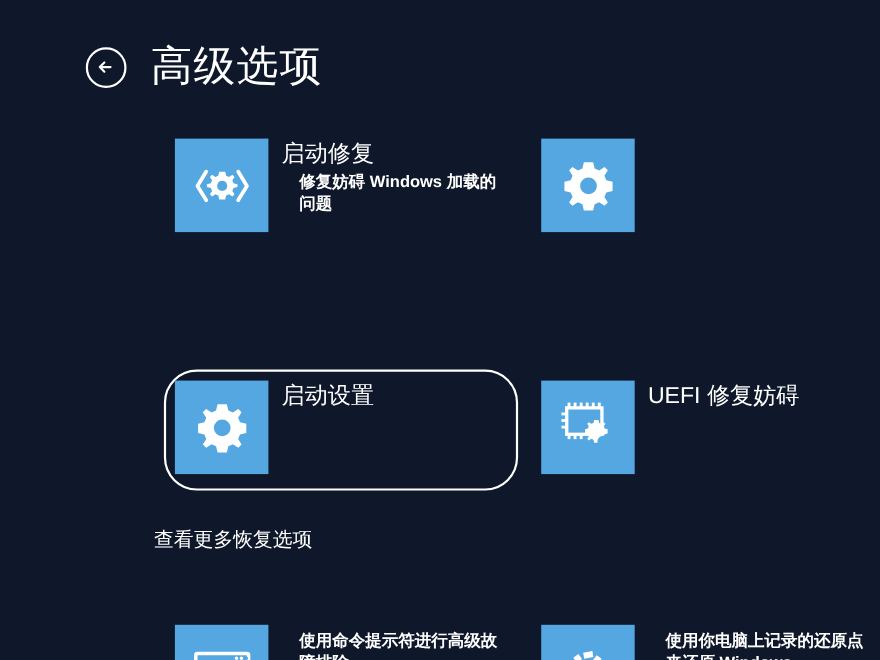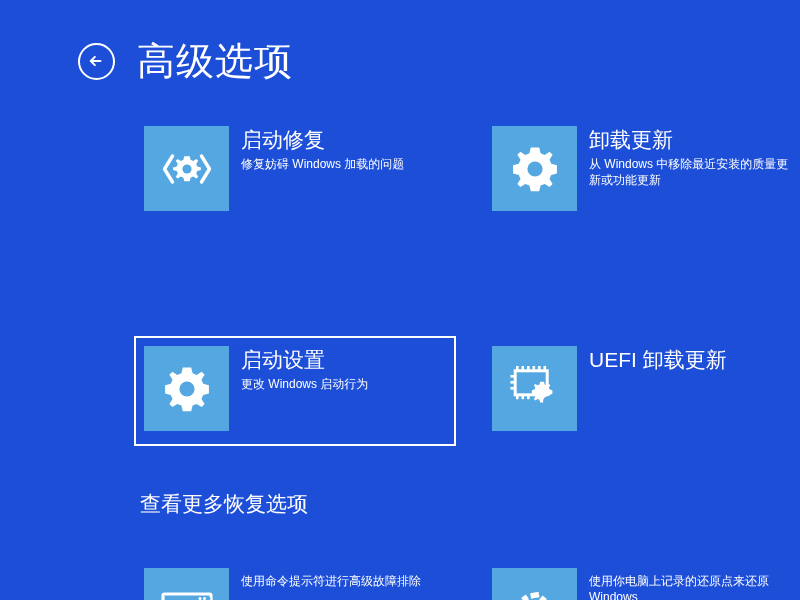--- a/index.html
+++ b/index.html
@@ -4,21 +4,21 @@
 <style>
   * { margin:0; padding:0; box-sizing:border-box; }
   html, body {
     width:800px; height:600px; overflow:hidden;
     background:#1f67b0;
     font-family:"Liberation Sans","DejaVu Sans",sans-serif;
     -webkit-font-smoothing:antialiased;
   }
   #screen {
     position:relative; width:800px; height:600px;
-    background:#1d4ed8; color:#ffffff;
+    background:#0f172a; color:#ffffff;
   }
 
   
   #header {
     position:absolute; left:78px; top:42px;
     display:flex; align-items:center; gap:22px;
   }
   #back-btn {
     width:37px; height:37px; flex:0 0 37px;
     border:2px solid #ffffff; border-radius:50%;
@@ -30,60 +30,60 @@
     font-size:38px; font-weight:300; line-height:1;
     letter-spacing:1px; white-space:nowrap;
   }
 
   
   #grid {
     position:absolute; left:134px; top:116px;
     width:540px;
   }
   .col { position:absolute; top:0; width:325px; }
-  .col-left  { left:0px; }
+  .col-left  { left:15px; }
   .col-right { left:348px; }
 
   .tile {
     position:relative;
     display:flex; align-items:flex-start;
     padding:8px;
     border:2px solid transparent;
     cursor:pointer;
     width:322px;
     height:110px;
   }
-  .tile.focused { border-color:#ffffff; }
+  .tile.focused { border-color:#ffffff;border-radius:30px; }
 
   .tile-icon {
     flex:0 0 85px; width:85px; height:85px;
     background:#54a7e0;
     display:flex; align-items:center; justify-content:center;
   }
   .tile-icon svg { display:block; }
 
   .tile-text { padding-left:12px; padding-top:2px; }
   .tile-title {
     font-size:21px; font-weight:300; line-height:1.18;
     white-space:nowrap;
   }
   .tile-desc {
-    font-size:12px; font-weight:400; line-height:1.35;
-    margin-top:3px; max-width:225px;
+    font-size:15px; font-weight:700; line-height:1.35;
+    margin-top:3px; max-width:225px;margin-left:16px;
   }
 
   
   .row-0 { top:0px; }
   .row-1 { top:110px; }
   .row-2 { top:222px; }
 
   
   #more-link {
-    position:absolute; left:140px; top:490px;
-    font-size:21px; font-weight:300;
+    position:absolute; left:140px; top:478px;
+    font-size:18px; font-weight:300;
     cursor:pointer; white-space:nowrap;
   }
 </style>
 </head>
 <body>
 
 <div id="screen">
 
   <div id="header">
     <div id="back-btn">
@@ -119,21 +119,20 @@
         <div class="tile-icon">
           <svg width="48" height="48" viewBox="0 0 48 48" aria-hidden="true">
             <g fill="#ffffff">
               <path d="M24 2.5 l4.2 0 1.4 5.7 4.1 1.7 4.9-3.1 3 3 -3.1 4.9 1.7 4.1 5.7 1.4 0 4.2 0 4.2 -5.7 1.4 -1.7 4.1 3.1 4.9 -3 3 -4.9-3.1 -4.1 1.7 -1.4 5.7 -4.2 0 -4.2 0 -1.4-5.7 -4.1-1.7 -4.9 3.1 -3-3 3.1-4.9 -1.7-4.1 -5.7-1.4 0-4.2 0-4.2 5.7-1.4 1.7-4.1 -3.1-4.9 3-3 4.9 3.1 4.1-1.7 1.4-5.7 z"></path>
               <circle cx="24" cy="24" r="7.6" fill="#54a7e0"></circle>
             </g>
           </svg>
         </div>
         <div class="tile-text">
           <div class="tile-title">启动设置</div>
-          <div class="tile-desc">更改 Windows 启动行为</div>
         </div>
       </div>
 
       <div class="tile row-2">
         <div class="tile-icon">
           <svg width="56" height="46" viewBox="0 0 56 46" aria-hidden="true">
             <rect x="4" y="6" width="48" height="34" rx="1.5" fill="none" stroke="#fff" stroke-width="3.2"></rect>
             <line x1="4" y1="14.5" x2="52" y2="14.5" stroke="#fff" stroke-width="2.4"></line>
             <circle cx="41" cy="10.4" r="1.5" fill="#fff"></circle>
             <circle cx="45.5" cy="10.4" r="1.5" fill="#fff"></circle>
@@ -151,24 +150,20 @@
     <div class="col col-right">
 
       <div class="tile row-0">
         <div class="tile-icon">
           <svg width="48" height="48" viewBox="0 0 48 48" aria-hidden="true">
             <g fill="#ffffff">
               <path d="M24 2.5 l4.2 0 1.4 5.7 4.1 1.7 4.9-3.1 3 3 -3.1 4.9 1.7 4.1 5.7 1.4 0 4.2 0 4.2 -5.7 1.4 -1.7 4.1 3.1 4.9 -3 3 -4.9-3.1 -4.1 1.7 -1.4 5.7 -4.2 0 -4.2 0 -1.4-5.7 -4.1-1.7 -4.9 3.1 -3-3 3.1-4.9 -1.7-4.1 -5.7-1.4 0-4.2 0-4.2 5.7-1.4 1.7-4.1 -3.1-4.9 3-3 4.9 3.1 4.1-1.7 1.4-5.7 z"></path>
               <circle cx="24" cy="24" r="7.6" fill="#54a7e0"></circle>
             </g>
           </svg>
-        </div>
-        <div class="tile-text">
-          <div class="tile-title">卸载更新</div>
-          <div class="tile-desc">从 Windows 中移除最近安装的质量更新或功能更新</div>
         </div>
       </div>
 
       <div class="tile row-1">
         <div class="tile-icon">
           <svg width="54" height="54" viewBox="0 0 54 54" aria-hidden="true">
             <g fill="#ffffff">
               <rect x="8" y="4" width="2.6" height="4.6"></rect>
               <rect x="13.5" y="4" width="2.6" height="4.6"></rect>
               <rect x="19" y="4" width="2.6" height="4.6"></rect>
@@ -183,21 +178,21 @@
               <rect x="19" y="32.6" width="2.6" height="4.6"></rect>
             </g>
             <rect x="7.2" y="8.8" width="32" height="24" fill="none" stroke="#ffffff" stroke-width="3"></rect>
             <g fill="#ffffff">
               <path d="M34 22 l3.2 0 1 4.3 3.1 1.3 3.7-2.3 2.3 2.3 -2.3 3.7 1.3 3.1 4.3 1 0 3.2 0 3.2 -4.3 1 -1.3 3.1 2.3 3.7 -2.3 2.3 -3.7-2.3 -3.1 1.3 -1 4.3 -3.2 0 -3.2 0 -1-4.3 -3.1-1.3 -3.7 2.3 -2.3-2.3 2.3-3.7 -1.3-3.1 -4.3-1 0-3.2 0-3.2 4.3-1 1.3-3.1 -2.3-3.7 2.3-2.3 3.7 2.3 3.1-1.3 1-4.3 z" transform="scale(0.62) translate(21,10)"></path>
               <circle cx="40.3" cy="39.3" r="5.2" fill="#54a7e0"></circle>
             </g>
           </svg>
         </div>
         <div class="tile-text">
-          <div class="tile-title">UEFI 卸载更新</div>
+          <div class="tile-title">UEFI 修复妨碍</div>
         </div>
       </div>
 
       <div class="tile row-2">
         <div class="tile-icon">
           <svg width="56" height="50" viewBox="0 0 56 50" aria-hidden="true">
             <g fill="#ffffff">
               <path d="M23.5 6.5 h8.5 v5.6 h-8.5 z" transform="rotate(-10 28 9)"></path>
               <path d="M35.5 9.6 l4.4 3.3 -3.5 4.5 -4.4-3.3 z"></path>
               <path d="M41.6 17.7 l2.2 5.1 -5.3 2.1 -2.1-5.1 z"></path>

